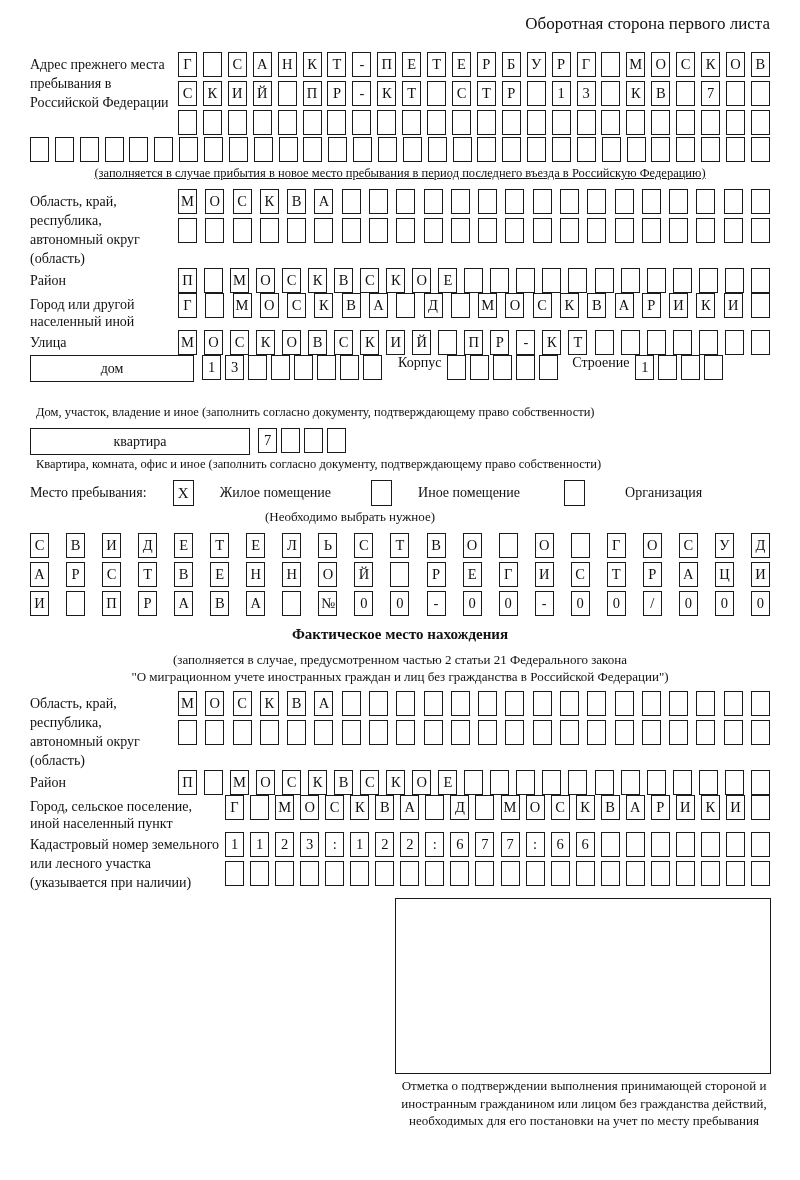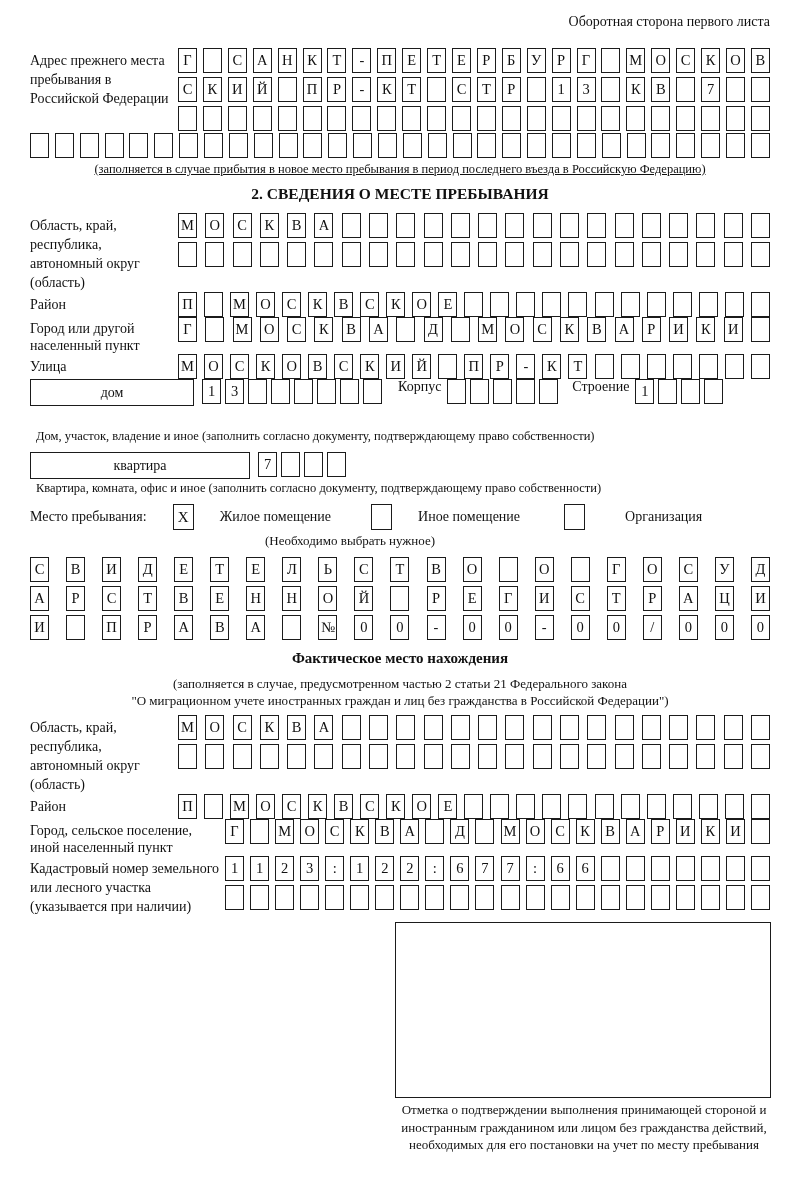--- a/index.html
+++ b/index.html
@@ -1,21 +1,21 @@
 <!DOCTYPE html>
 <html><head>
 <meta charset="utf-8">
 <style>
   html,body{margin:0;padding:0;background:#fff;}
   .page{
     width:800px;min-height:1180px;box-sizing:border-box;
     padding:14px 30px 10px 30px;background:#fff;color:#111;
     font-family:"Liberation Serif","DejaVu Serif",serif;font-size:14px;
   }
-  .header-note{text-align:right;font-size:14px;margin-bottom:18px;}
+  .header-note{text-align:right;font-size:17px;margin-bottom:18px;}
   .frow{display:flex;align-items:flex-start;}
   .lbl{width:148px;flex-shrink:0;line-height:19px;padding-top:3px;}
   .lbl-wide{width:285px;flex-shrink:0;line-height:19px;padding-top:3px;}
   .lbl-mid{width:195px;flex-shrink:0;line-height:19px;padding-top:3px;}
   .cellcol{flex:1;min-width:0;}
   .cells{display:flex;justify-content:space-between;margin-bottom:4px;}
   .cells:last-child{margin-bottom:0;}
   .cell{
     width:19px;height:25px;border:1.5px solid #1b1b1b;box-sizing:border-box;
     display:flex;align-items:center;justify-content:center;
@@ -166,21 +166,20 @@
       <span class="cell"></span>
       <span class="cell"></span>
       <span class="cell"></span>
       <span class="cell"></span>
       <span class="cell"></span>
       <span class="cell"></span>
       <span class="cell"></span>
     </div>
   <div class="caption center">(заполняется в случае прибытия в новое место пребывания в период последнего въезда в Российскую Федерацию)</div>
 
-  <div class="section-title">2. СВЕДЕНИЯ О МЕСТЕ ПРЕБЫВАНИЯ</div>
 
   <div class="frow">
     <div class="lbl">Область, край, республика, автономный округ (область)</div>
     <div class="cellcol">
       <div class="cells">
           <span class="cell">М</span>
           <span class="cell">О</span>
           <span class="cell">С</span>
           <span class="cell">К</span>
           <span class="cell">В</span>
@@ -254,21 +253,21 @@
           <span class="cell"></span>
           <span class="cell"></span>
           <span class="cell"></span>
           <span class="cell"></span>
           <span class="cell"></span>
         </div>
     </div>
   </div>
 
   <div class="frow">
-    <div class="lbl" style="line-height:17px;">Город или другой населенный пункт</div>
+    <div class="lbl" style="line-height:17px;">Город или другой населенный иной</div>
     <div class="cellcol">
       <div class="cells">
           <span class="cell">Г</span>
           <span class="cell"></span>
           <span class="cell">М</span>
           <span class="cell">О</span>
           <span class="cell">С</span>
           <span class="cell">К</span>
           <span class="cell">В</span>
           <span class="cell">А</span>

